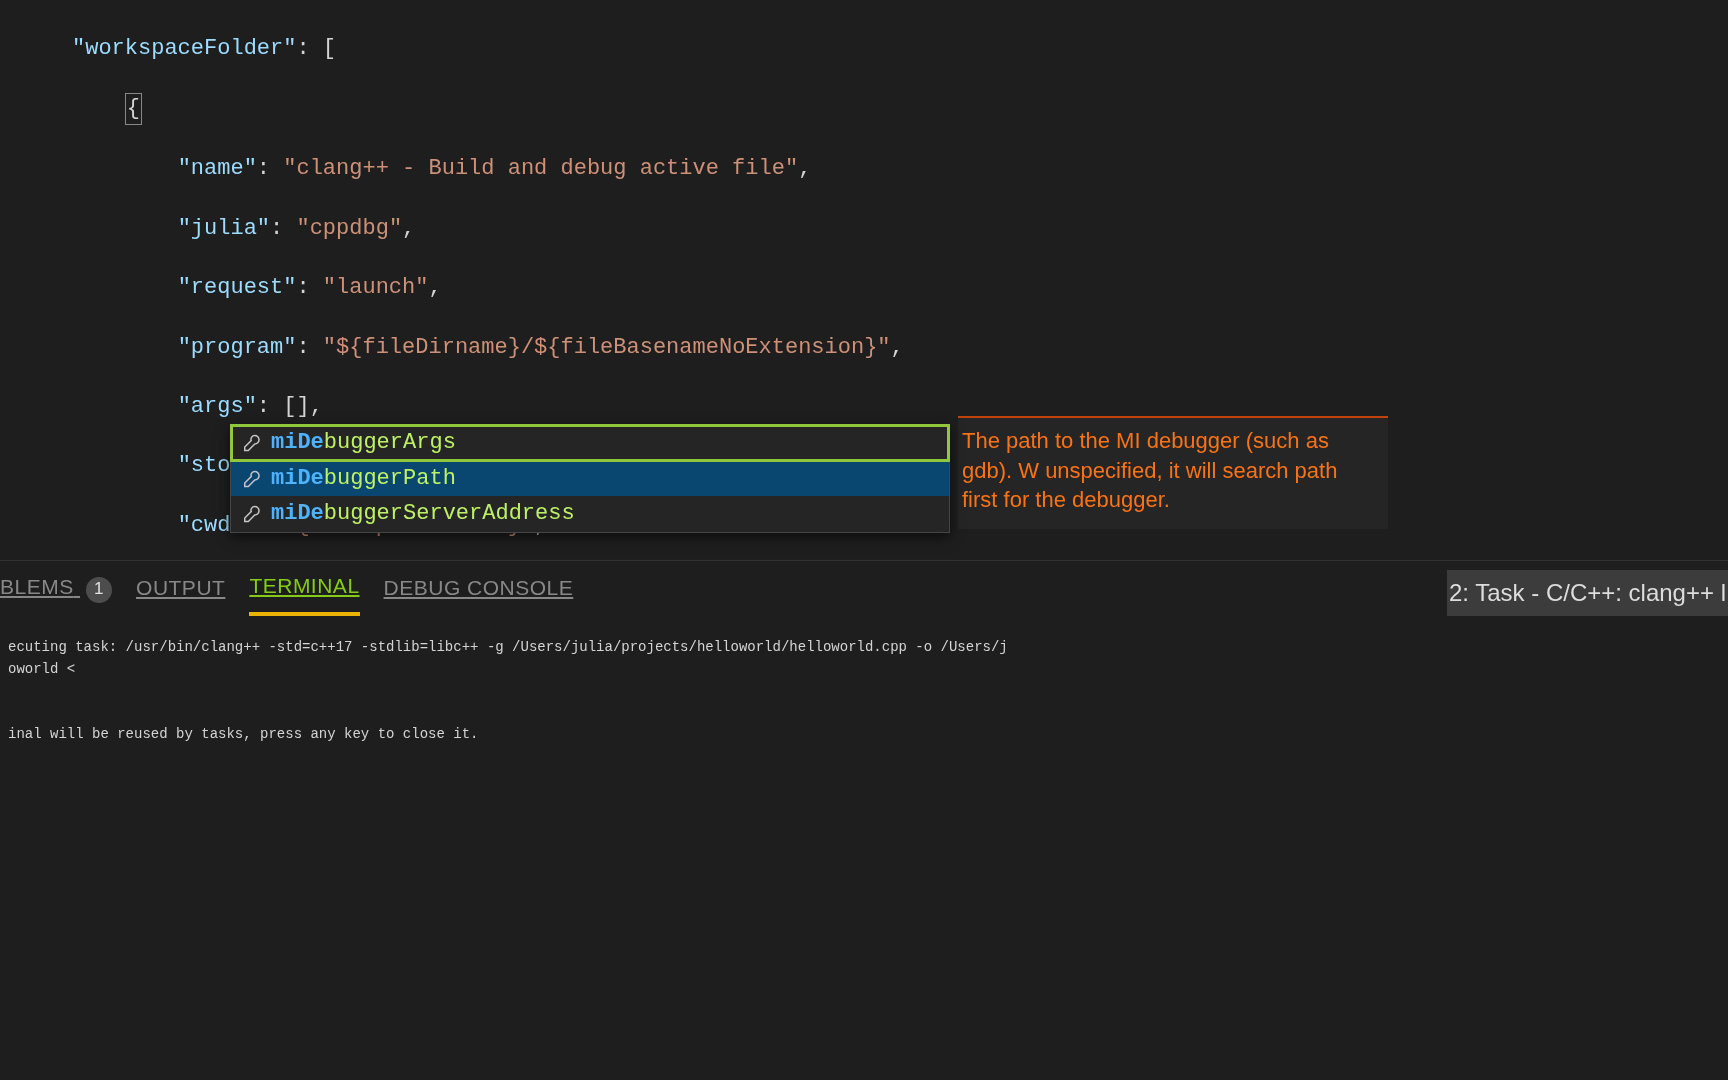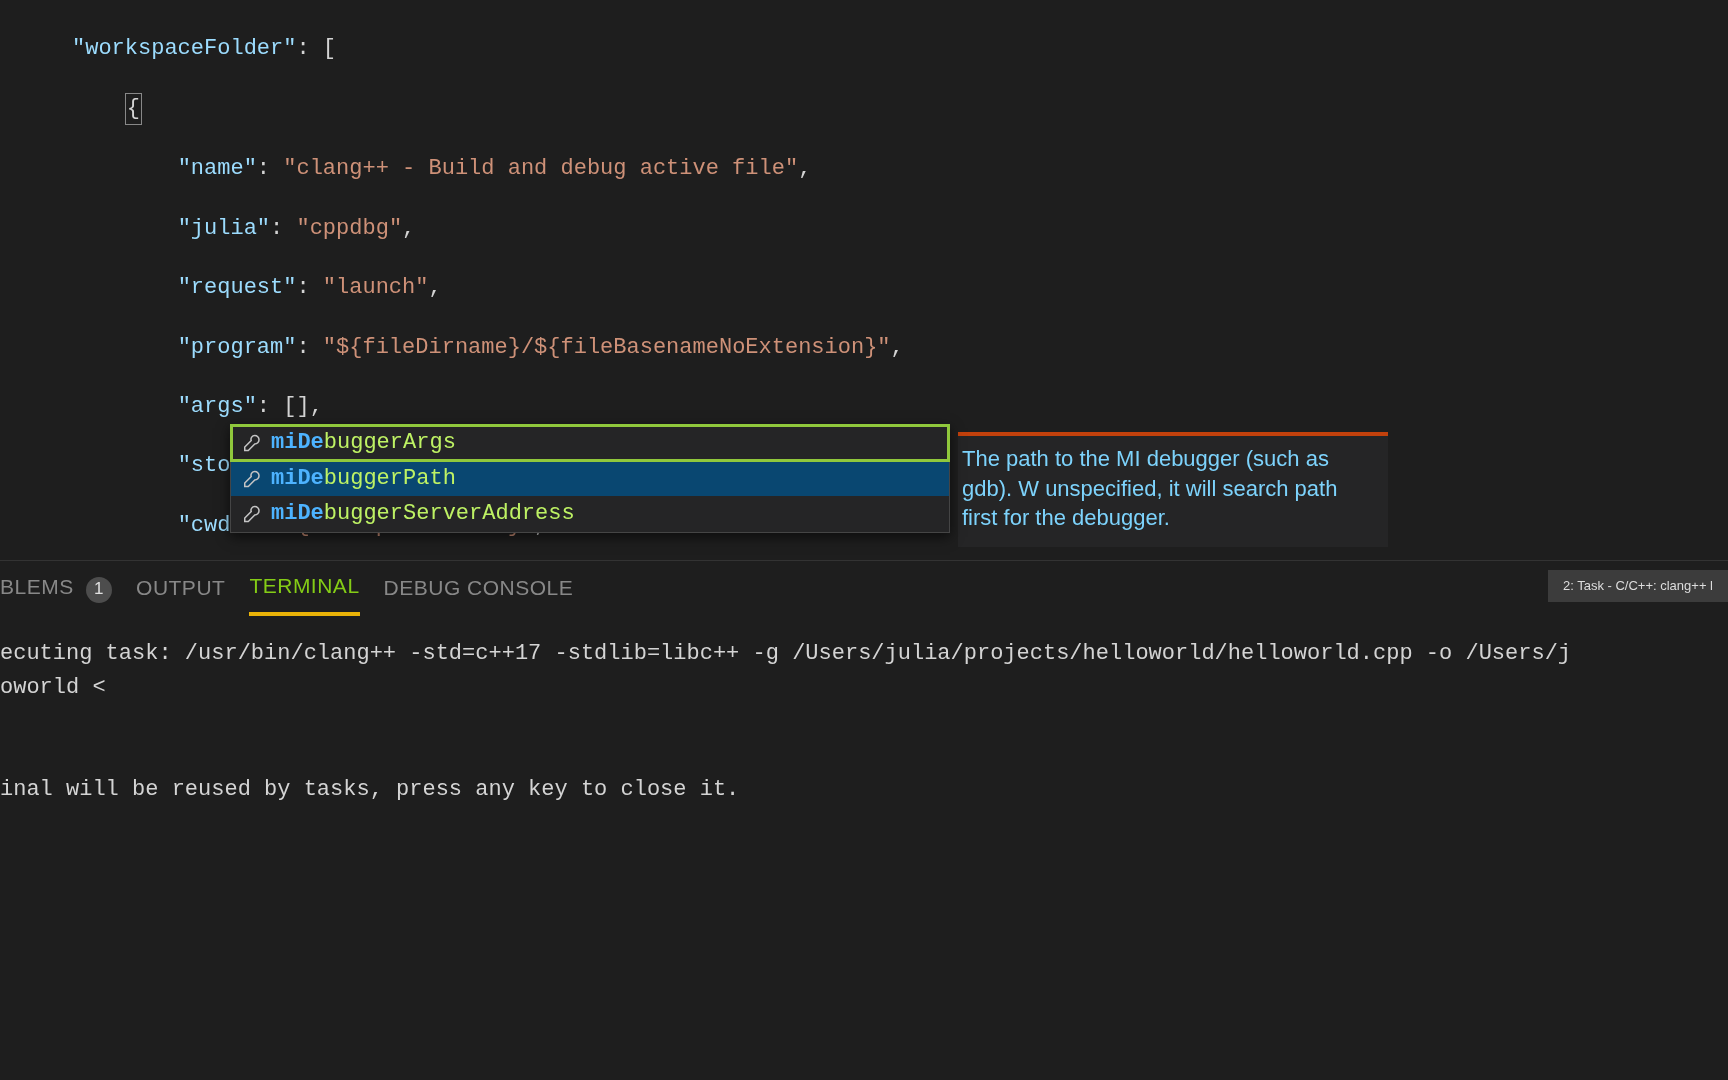--- a/index.html
+++ b/index.html
@@ -65,29 +65,29 @@
     height: 20px;
     margin-right: 10px;
     flex-shrink: 0;
   }
   .match { color: #4db3ff; font-weight: 600; }
   .rest  { color: #bef264; }
 
   .doc-tip {
     position: absolute;
     left: 958px;
-    top: 432px;
+    top: 416px;
     width: 430px;
     background: #252526;
-    border-top: 4px solid #c2410c;
+    border-top: 2px solid #c2410c;
     padding: 8px 10px 14px 4px;
     font-family: -apple-system, BlinkMacSystemFont, "Segoe UI", sans-serif;
     font-size: 22px;
     line-height: 1.35;
-    color: #7dd3fc;
+    color: #f97316;
     z-index: 9;
   }
 
   
   .panel {
     position: absolute;
     left: 0;
     right: 0;
     top: 560px;
     bottom: 0;
@@ -98,48 +98,48 @@
     display: flex;
     align-items: center;
     height: 54px;
     padding-left: 0;
     gap: 24px;
     font-family: -apple-system, BlinkMacSystemFont, "Segoe UI", sans-serif;
     font-size: 21px;
     color: #888;
     position: relative;
   }
-  .tab { cursor: pointer; padding: 12px 0; letter-spacing: 0.5px; }
+  .tab { cursor: pointer; padding: 12px 0; letter-spacing: 0.5px; text-decoration: underline; }
   .tab.active { color: #84cc16; border-bottom: 4px solid #eab308; }
   .badge {
     display: inline-flex;
     align-items: center;
     justify-content: center;
     min-width: 26px;
     height: 26px;
     border-radius: 13px;
     background: #4d4d4d;
     color: #e0e0e0;
     font-size: 17px;
     margin-left: 6px;
     padding: 0 7px;
   }
   .task-dropdown {
     position: absolute;
     right: 0;
     top: 9px;
     background: #3c3c3c;
     color: #ddd;
-    padding: 6px 14px;
-    font-size: 13px;
+    padding: 6px 1px;
+    font-size: 24px;
     border: 1px solid #3c3c3c;
   }
   .terminal-body {
-    padding: 22px 0 0 0;
-    font-size: 22px;
+    padding: 22px 0 0 8px;
+    font-size: 14px;
     line-height: 1.55;
     color: #d4d4d4;
     white-space: pre-wrap;
   }
 </style>
 </head>
 <body>
 
 <div class="editor">
 <div class="line"><span class="p">"<span>workspaceFolder</span>"</span><span class="d">: [</span></div>

